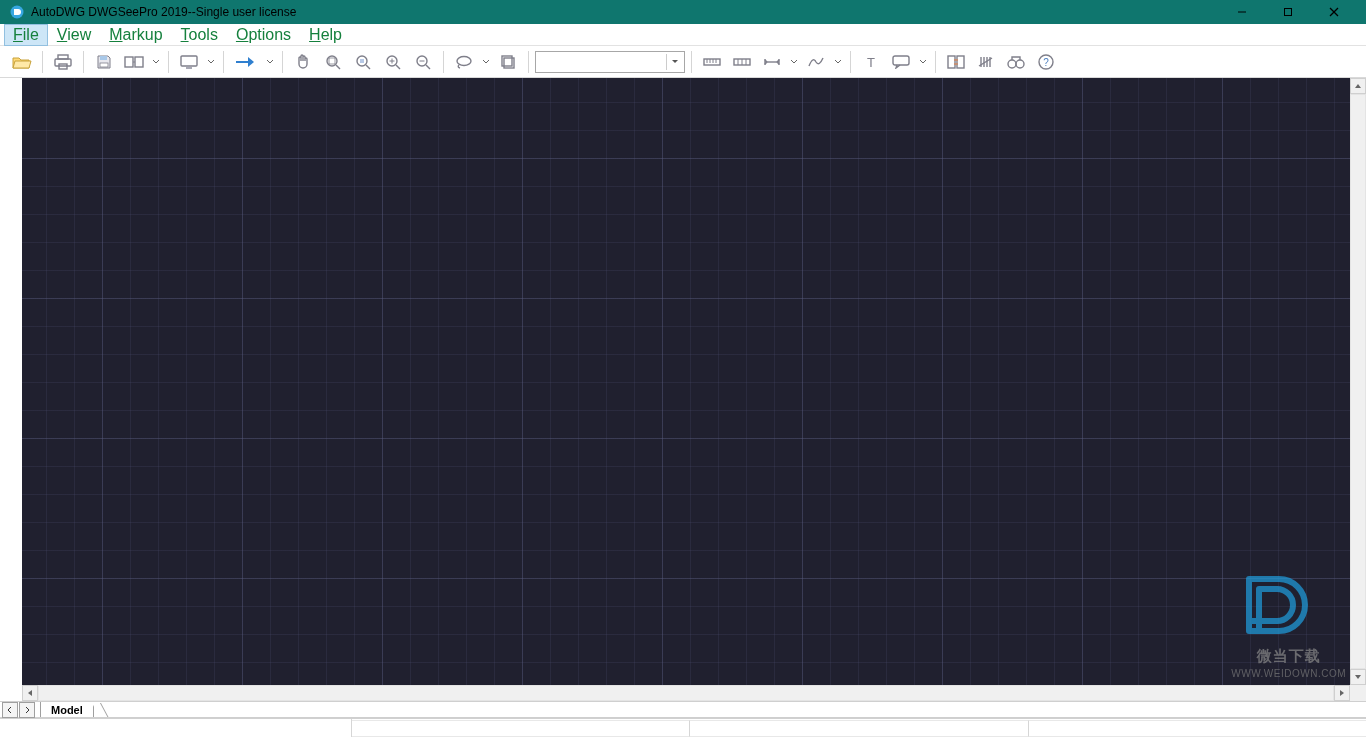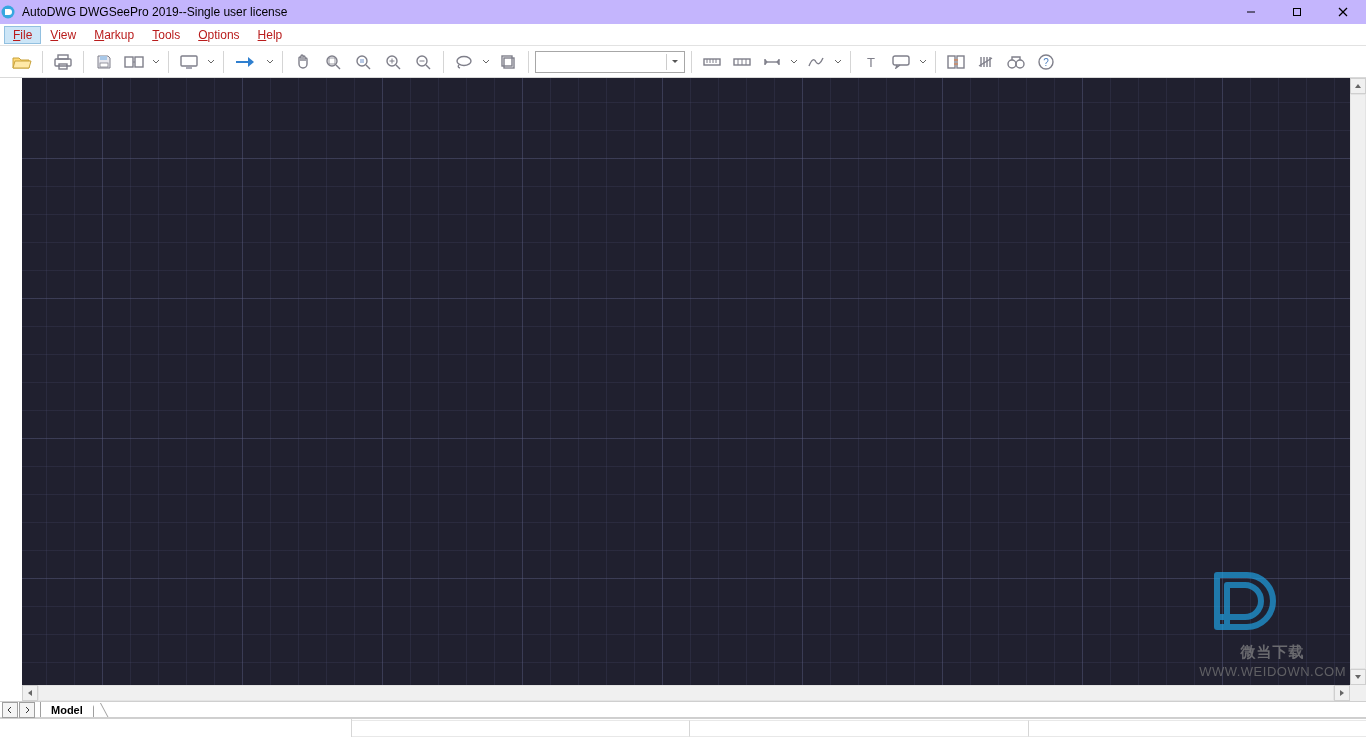--- a/index.html
+++ b/index.html
@@ -1,28 +1,28 @@
 <!DOCTYPE html>
 <html><head>
 <meta charset="utf-8">
 <style>
 * { margin: 0; padding: 0; box-sizing: border-box; font-family: "Segoe UI", Tahoma, sans-serif; }
 html, body { width: 1366px; height: 738px; overflow: hidden; background: #fff; }
 
 
-.titlebar { height: 24px; display: flex; align-items: center; padding: 0 0; background: #c4b5fd; }
+.titlebar { height: 24px; display: flex; align-items: center; padding: 0 9px; background: #0f766e; }
 .titlebar .app-icon { width: 16px; height: 16px; margin-right: 6px; }
 .titlebar .title-text { font-size: 12px; color: #000; flex: 1; }
 .titlebar .win-controls { display: flex; }
 .titlebar .win-btn { width: 46px; height: 24px; display: flex; align-items: center; justify-content: center; cursor: default; }
 .titlebar .win-btn svg { width: 10px; height: 10px; }
 
 
 .menubar { height: 22px; display: flex; align-items: center; padding: 0 4px; background: #fff; border-bottom: 1px solid #e2e2e2; }
-.menubar .menu-item { padding: 2px 9px; font-size: 12px; color: #b91c1c; cursor: default; }
+.menubar .menu-item { padding: 2px 9px; font-size: 16px; color: #15803d; cursor: default; }
 .menubar .menu-item.active { background: #cde6f7; border: 1px solid #92c0e0; padding: 1px 8px; }
 .menubar .menu-item .ul { text-decoration: underline; }
 
 
 .toolbar { height: 32px; display: flex; align-items: center; padding: 2px 8px; background: #fff; border-bottom: 1px solid #d9d9d9; gap: 2px; }
 .tbtn { width: 28px; height: 26px; display: flex; align-items: center; justify-content: center; border: 1px solid transparent; border-radius: 2px; cursor: default; }
 .tsep { width: 1px; height: 22px; background: #d5d5d5; margin: 0 4px; }
 .tdrop { width: 12px; height: 26px; display:flex; align-items:center; justify-content:center; cursor:default;}
 .tdrop svg { width: 8px; height: 8px; }
 .combo { width: 150px; height: 22px; border: 1px solid #a7a7a7; background: #fff; display:flex; align-items:center; justify-content:flex-end; padding-right:2px;}
@@ -56,21 +56,21 @@
 .tabstrip .rest { flex:1; background:#fff;}
 
 
 .statusbar { height: 19px; background:#fff; border-top:1px solid #d0d0d0; display:flex; align-items:stretch; }
 .statusbar .spacer { width:352px; border-right:1px solid #d6d6d6;}
 .statusbar .panel { flex:1; border-right:1px solid #d6d6d6; border-top:1px solid #e8e8e8; margin-top:1px; border-bottom:1px solid #e8e8e8;}
 .statusbar .panel:last-child { border-right:none;}
 
 
 .watermark { position:absolute; right:20px; bottom:22px; opacity:0.7; text-align:center; pointer-events:none;}
-.watermark .wm-text { font-size:13px; color:#7a7a7a; letter-spacing:0.5px; margin-top:2px;}
+.watermark .wm-text { font-size:10px; color:#7a7a7a; letter-spacing:0.5px; margin-top:2px;}
 .watermark .wm-cn { font-size:15px; color:#8a8a8a; font-weight:bold; letter-spacing:1px;}
 
 svg { display:block; }
 .ico-stroke { stroke:#7f7f8a; stroke-width:1.4; fill:none; }
 .ico-fill { fill:#a8a8b4; }
 </style>
 </head>
 <body>
 
 <div class="titlebar">

